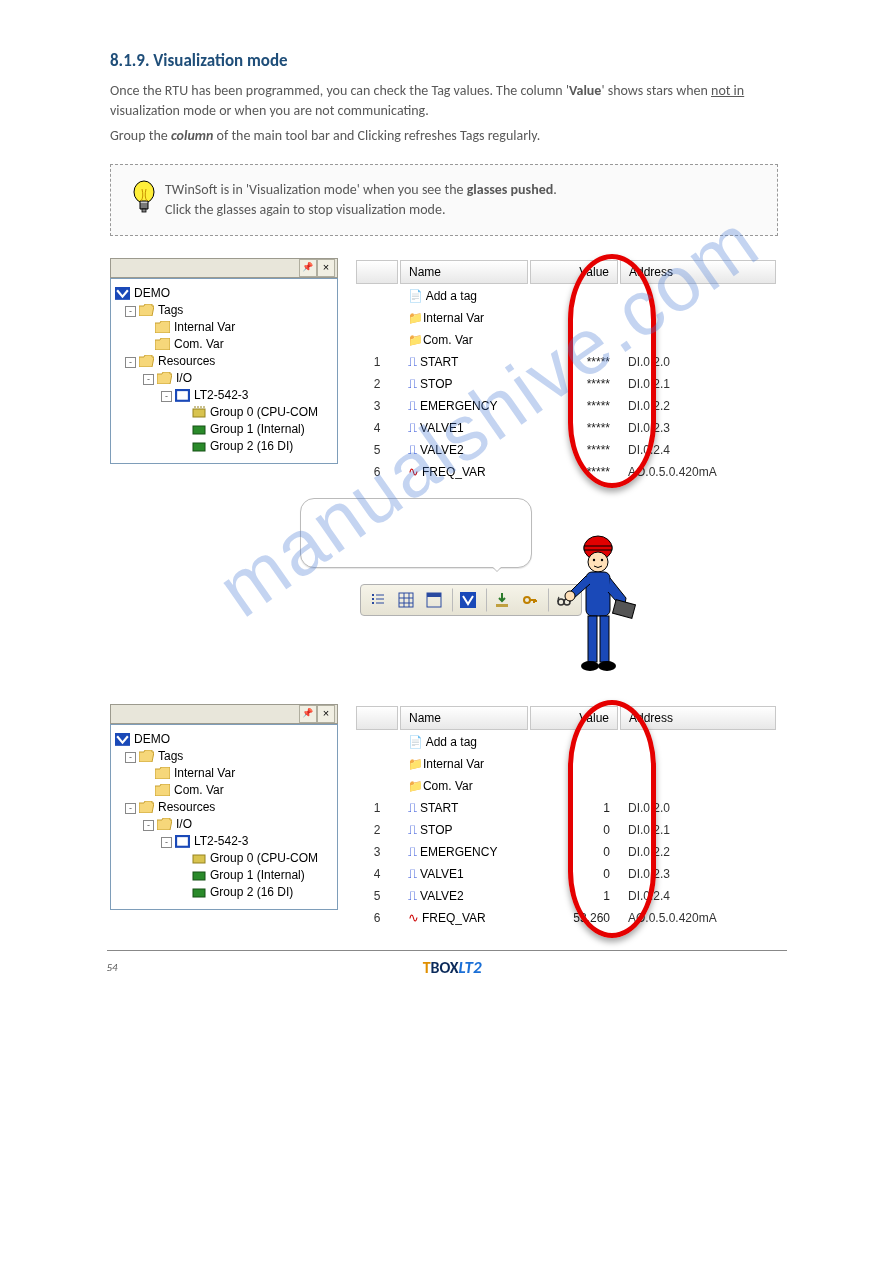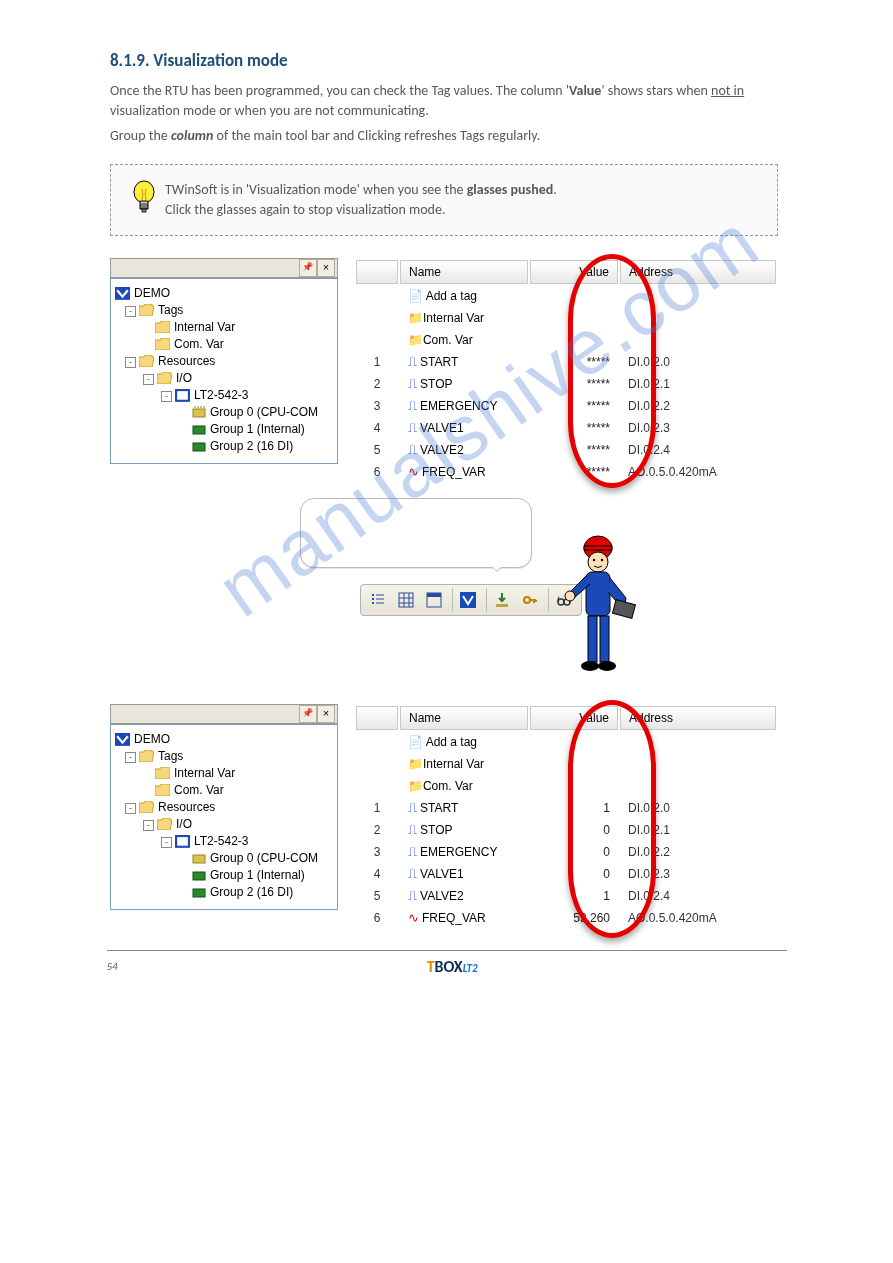--- a/index.html
+++ b/index.html
@@ -45,21 +45,21 @@
 .tb-btn.divided{border-left:1px solid #bbb;padding-left:4px;margin-left:4px}
 .tb-svg{width:16px;height:16px}
 .worker-wrap{position:absolute;left:440px;top:22px}
 .worker-svg{width:100px;height:160px}
 .footer-line{border-top:1px solid #888;margin-top:12px;padding:6px 0 24px 0;display:flex;justify-content:space-between;align-items:center;width:680px;margin-left:auto;margin-right:auto}
 .footer-left{color:#5a5a5a;font-style:italic;font-size:11px}
 .footer-right{color:#5a5a5a;font-style:italic;font-size:11px}
 .footer-logo{font-weight:bold;font-size:16px}
 .footer-logo .t-letter{color:#e08f00}
 .footer-logo .box-letter{color:#0b2a5a}
-.footer-logo .lt{color:#1a6fd6;font-style:italic;font-size:11px;font-weight:bold}
+.footer-logo .lt{color:#1a6fd6;font-style:italic;font-size:17px;font-weight:bold}
 .watermark{position:absolute;left:170px;top:370px;font-size:78px;color:rgba(70,120,210,.32);transform:rotate(-35deg);pointer-events:none;font-family:Arial,sans-serif;letter-spacing:2px}
 </style>
 </head>
 <body>
 
 <div class="page">
 
   <div class="sec-title">8.1.9. Visualization mode</div>
 
   <p class="body-text">

